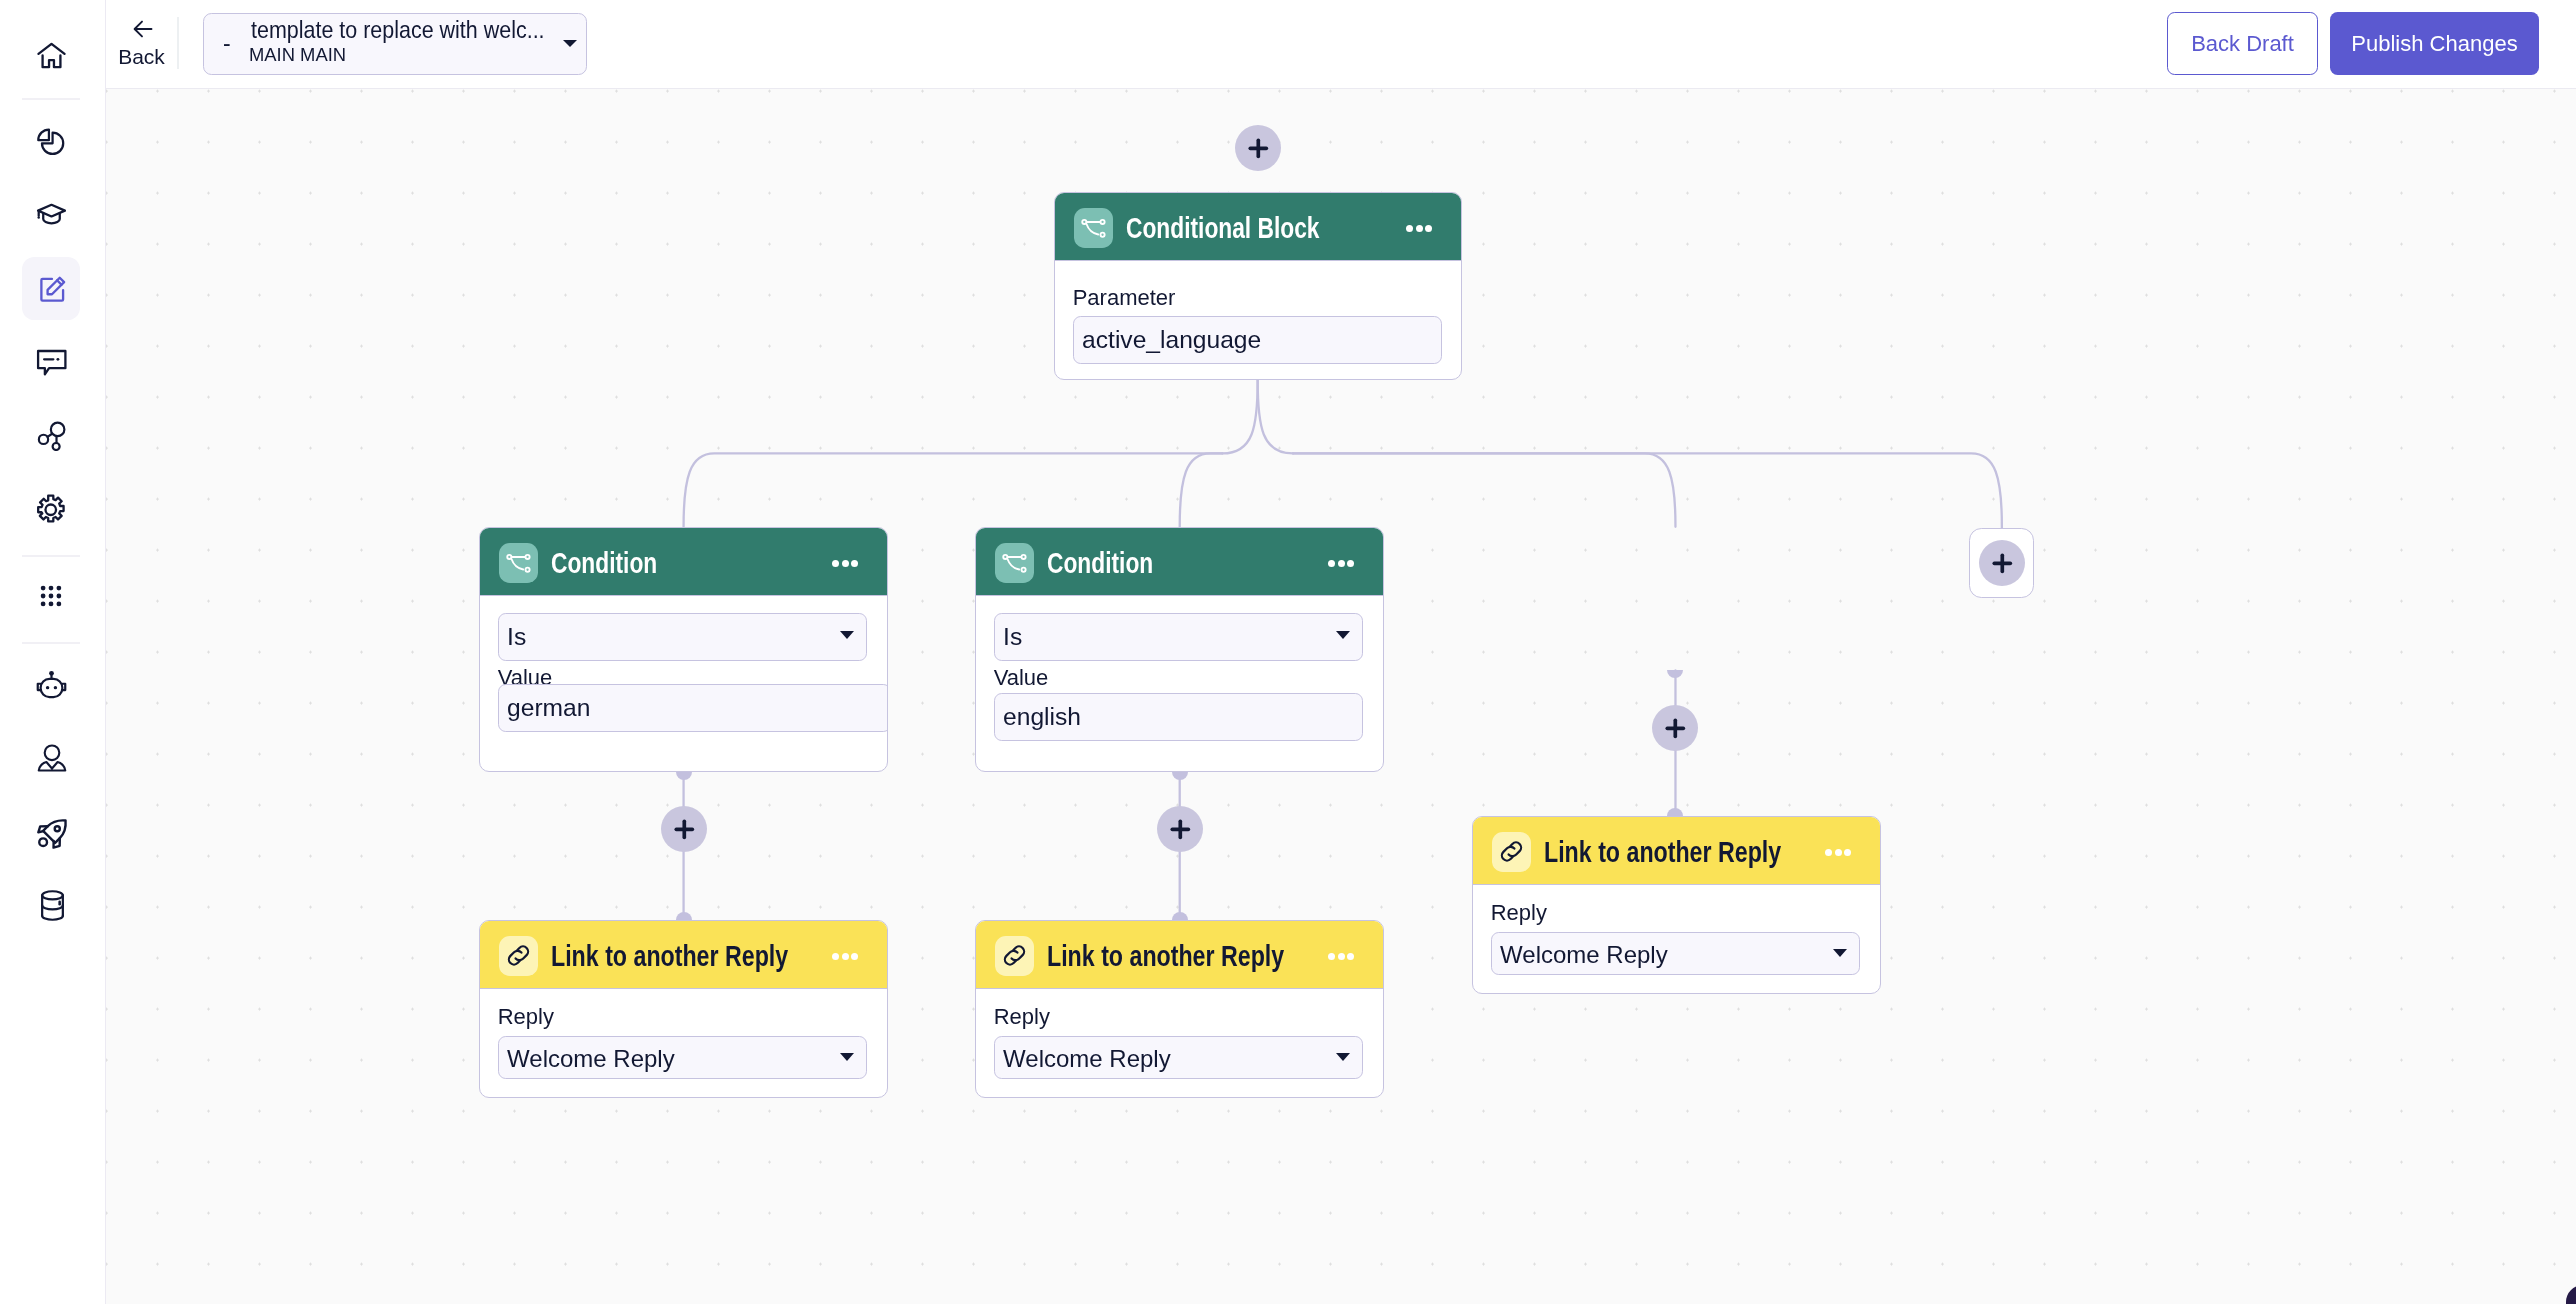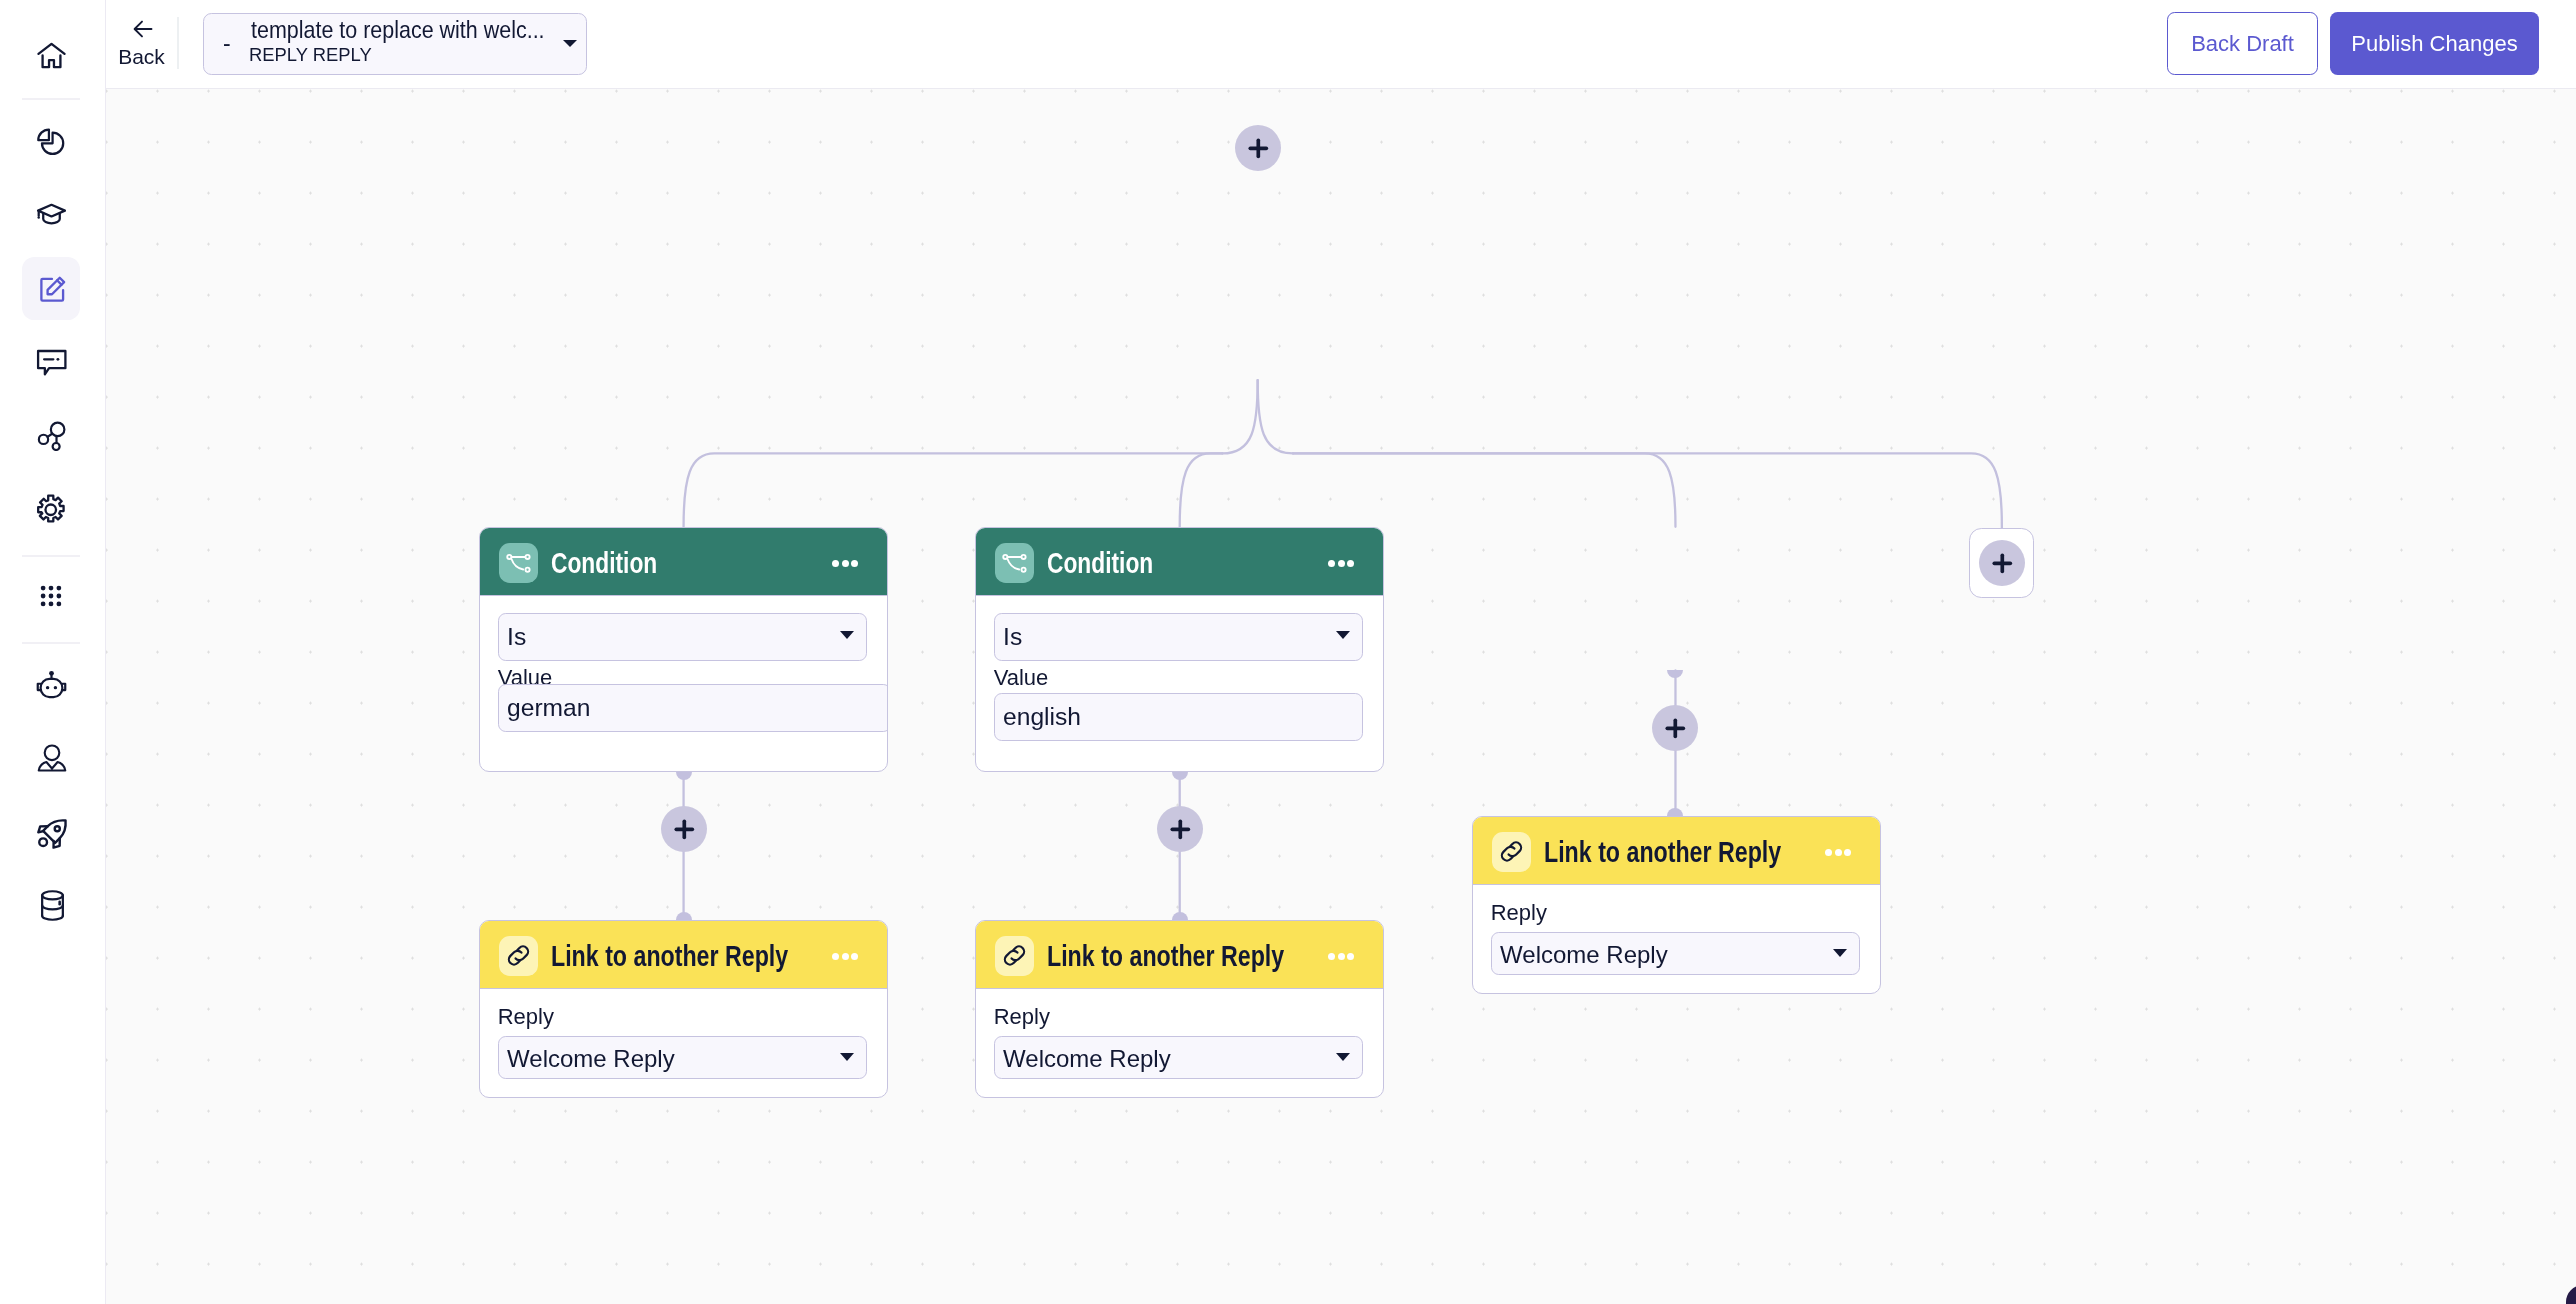--- a/index.html
+++ b/index.html
@@ -245,38 +245,61 @@
             <path d="M20.5 12H4.0"></path>
             <path d="M11.0 4.6 3.6 12l7.4 7.4"></path>
           </svg>
         </span>
         <span class="back-label">Back</span>
       </div>
 <div class="topdivider"></div>
 <div class="reply-select">
         <span class="dash">-</span>
         <span class="reply-title">template to replace with welc...</span>
-        <span class="reply-sub">REPLY REPLY</span>
+        <span class="reply-sub">MAIN MAIN</span>
         <span class="caret"></span>
       </div>
 <div class="btn-save">Back Draft</div>
 <div class="btn-pub">Publish Changes</div>
 </div>
 <div class="canvas">
 <svg class="edges" width="2470" height="1215" viewBox="0 0 3216 1582" fill="none">
 <path d="M 1499.5 379.0 C 1499.5 440.5 1493.5 474.5 1453.5 474.5" stroke="#c3c0de" stroke-width="3" fill="none" stroke-linecap="round"></path>
 <path d="M 1499.5 379.0 C 1499.5 440.5 1505.5 474.5 1545.5 474.5" stroke="#c3c0de" stroke-width="3" fill="none" stroke-linecap="round"></path>
 <path d="M 1453.5 474.5 L 792.0 474.5 C 760.0 474.5 752.0 506.5 752.0 569.5 L 752.0 570.0" stroke="#c3c0de" stroke-width="3" fill="none" stroke-linecap="round"></path>
 <path d="M 1453.5 474.5 L 1438.0 474.5 C 1406.0 474.5 1398.0 506.5 1398.0 569.5 L 1398.0 570.0" stroke="#c3c0de" stroke-width="3" fill="none" stroke-linecap="round"></path>
 <path d="M 1545.5 474.5 L 2003.5 474.5 C 2035.5 474.5 2043.5 506.5 2043.5 569.5 L 2043.5 570.0" stroke="#c3c0de" stroke-width="3" fill="none" stroke-linecap="round"></path>
 <path d="M 1545.5 474.5 L 2428.5 474.5 C 2460.5 474.5 2468.5 506.5 2468.5 569.5 L 2468.5 572.0" stroke="#c3c0de" stroke-width="3" fill="none" stroke-linecap="round"></path>
 <path d="M 752.0 889.0 L 752.0 1082.0" stroke="#c3c0de" stroke-width="3" fill="none" stroke-linecap="round"></path>
 <path d="M 1398.0 889.0 L 1398.0 1082.0" stroke="#c3c0de" stroke-width="3" fill="none" stroke-linecap="round"></path>
 <path d="M 2043.5 757.0 L 2043.5 947.0" stroke="#c3c0de" stroke-width="3" fill="none" stroke-linecap="round"></path>
 </svg>
+<div class="node" style="left:948px;top:103px;width:408px;height:188px">
+        <div class="node-head green">
+          <div class="node-ic green">
+            <svg width="29" height="29" viewBox="0 0 24 24" fill="none" stroke="#ffffff" stroke-width="1.55" stroke-linecap="round" stroke-linejoin="round">
+              <path d="M6.4 7.4h11.0"></path>
+              <path d="M6.2 9.1c1.7 4.8 5.4 7.9 9.7 8.7"></path>
+              <circle cx="4.4" cy="7.4" r="1.72"></circle>
+              <circle cx="19.5" cy="7.4" r="1.72"></circle>
+              <circle cx="19.5" cy="18.0" r="1.72"></circle>
+            </svg>
+          </div>
+          <div class="node-title light">Conditional Block</div>
+          <div class="dots">
+            <i></i>
+            <i></i>
+            <i></i>
+          </div>
+        </div>
+<div class="node-body">
+          <div class="field-label" style="left:17.7px;top:24px">Parameter</div>
+          <div class="field-box" style="left:18.4px;top:55px;width:369px">active_language</div>
+        </div>
+      </div>
 <div class="node" style="left:373px;top:438px;width:409px;height:245px">
         <div class="node-head green">
           <div class="node-ic green">
             <svg width="29" height="29" viewBox="0 0 24 24" fill="none" stroke="#ffffff" stroke-width="1.55" stroke-linecap="round" stroke-linejoin="round">
               <path d="M6.4 7.4h11.0"></path>
               <path d="M6.2 9.1c1.7 4.8 5.4 7.9 9.7 8.7"></path>
               <circle cx="4.4" cy="7.4" r="1.72"></circle>
               <circle cx="19.5" cy="7.4" r="1.72"></circle>
               <circle cx="19.5" cy="18.0" r="1.72"></circle>
             </svg>

